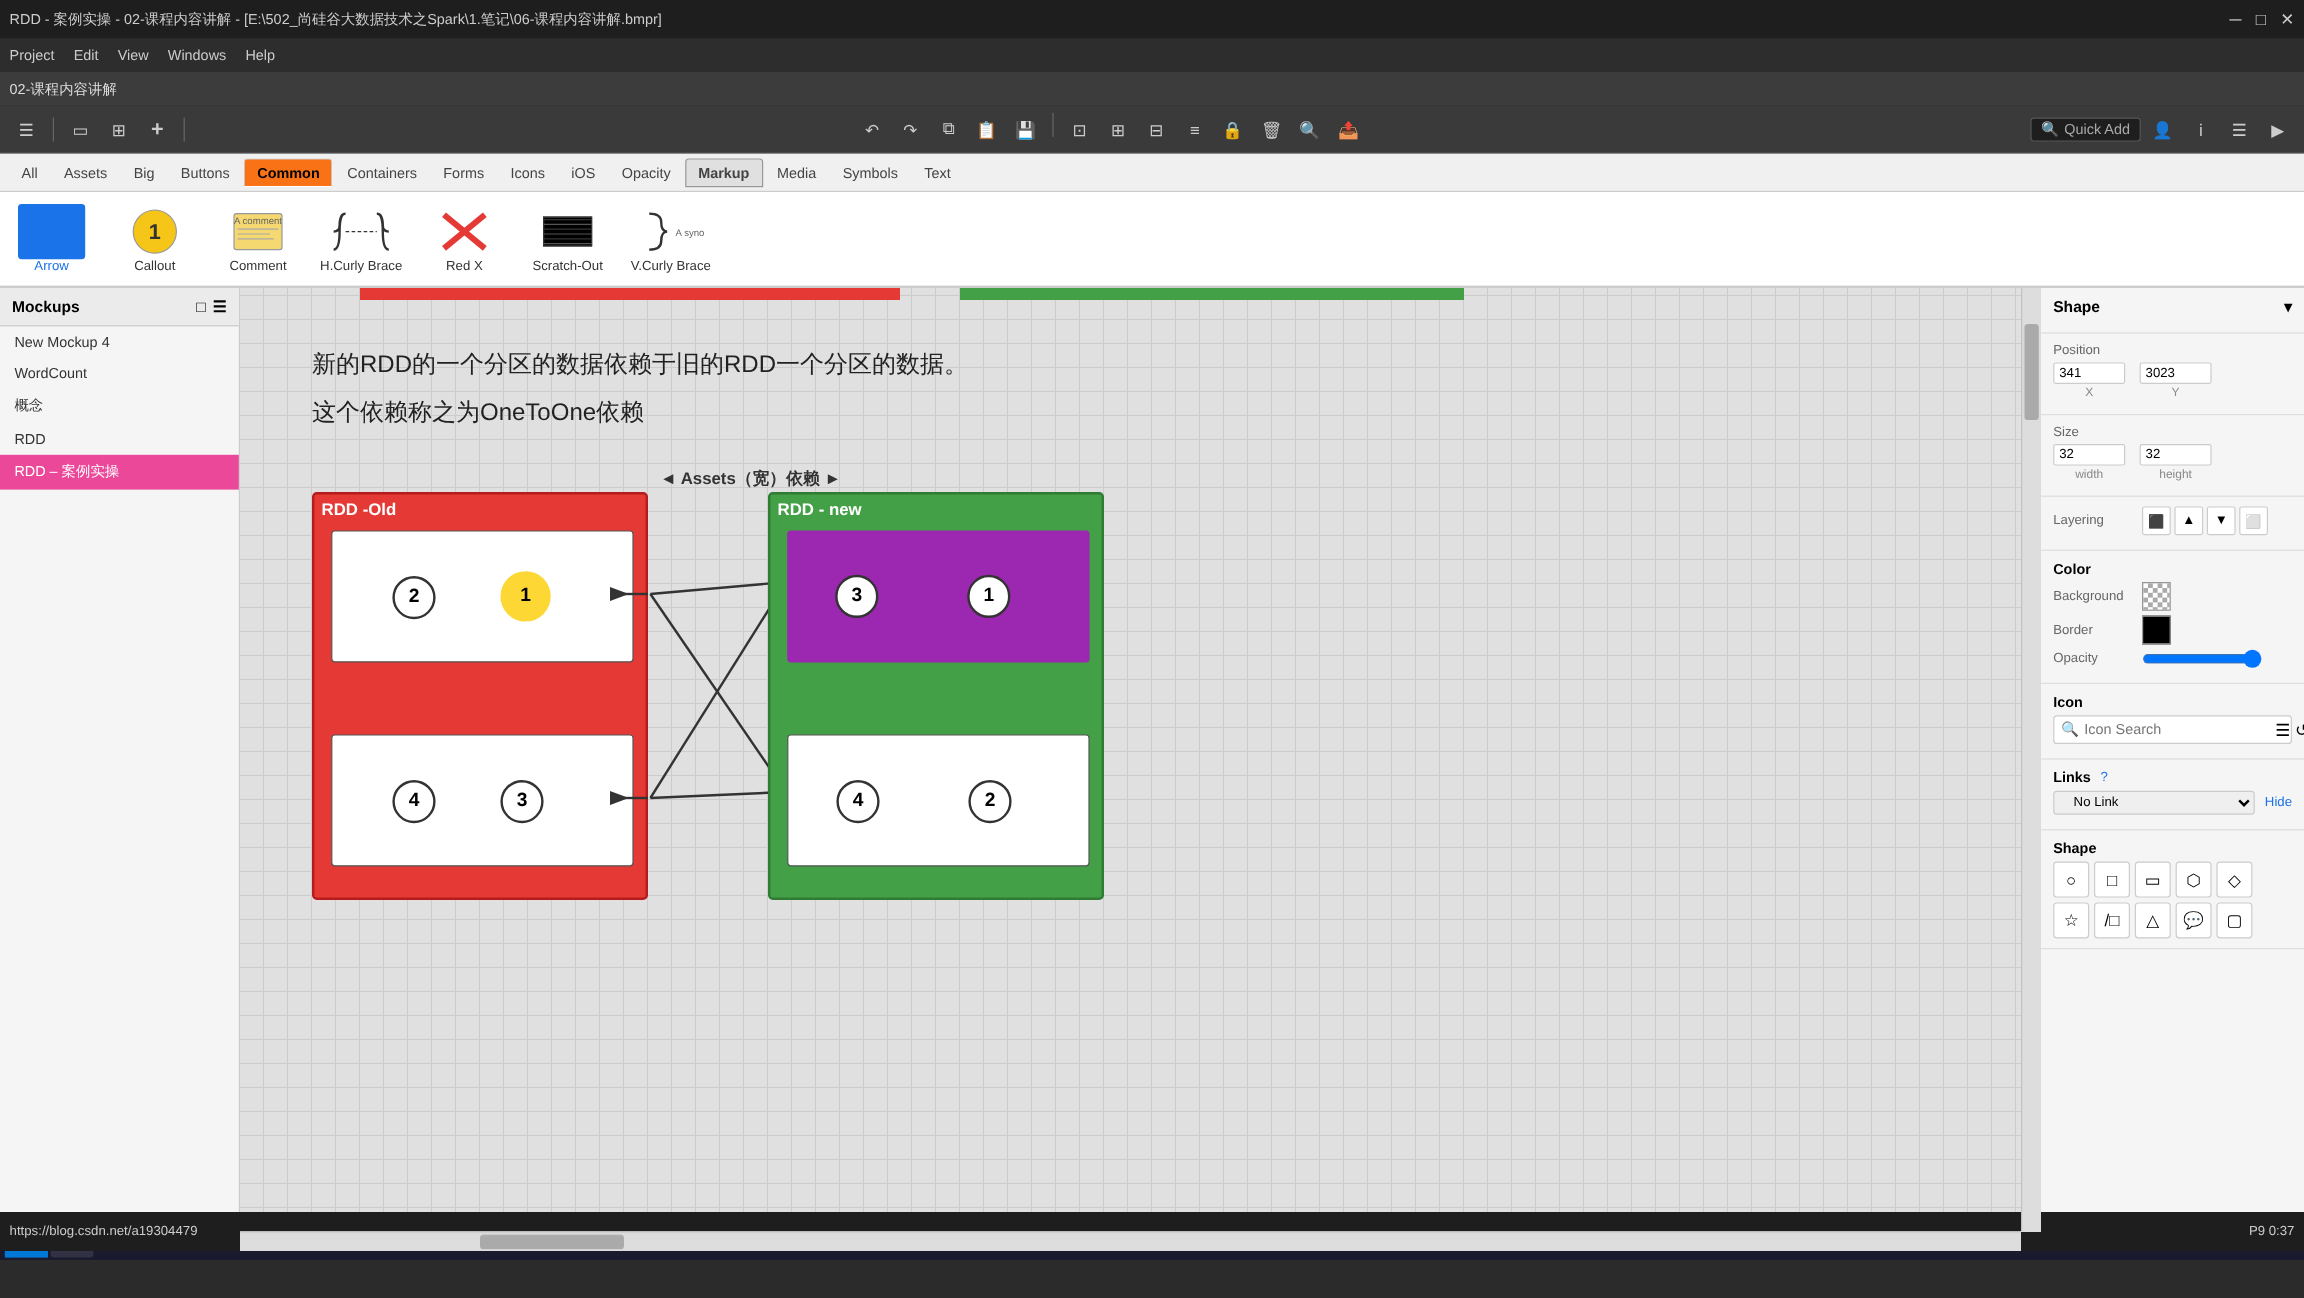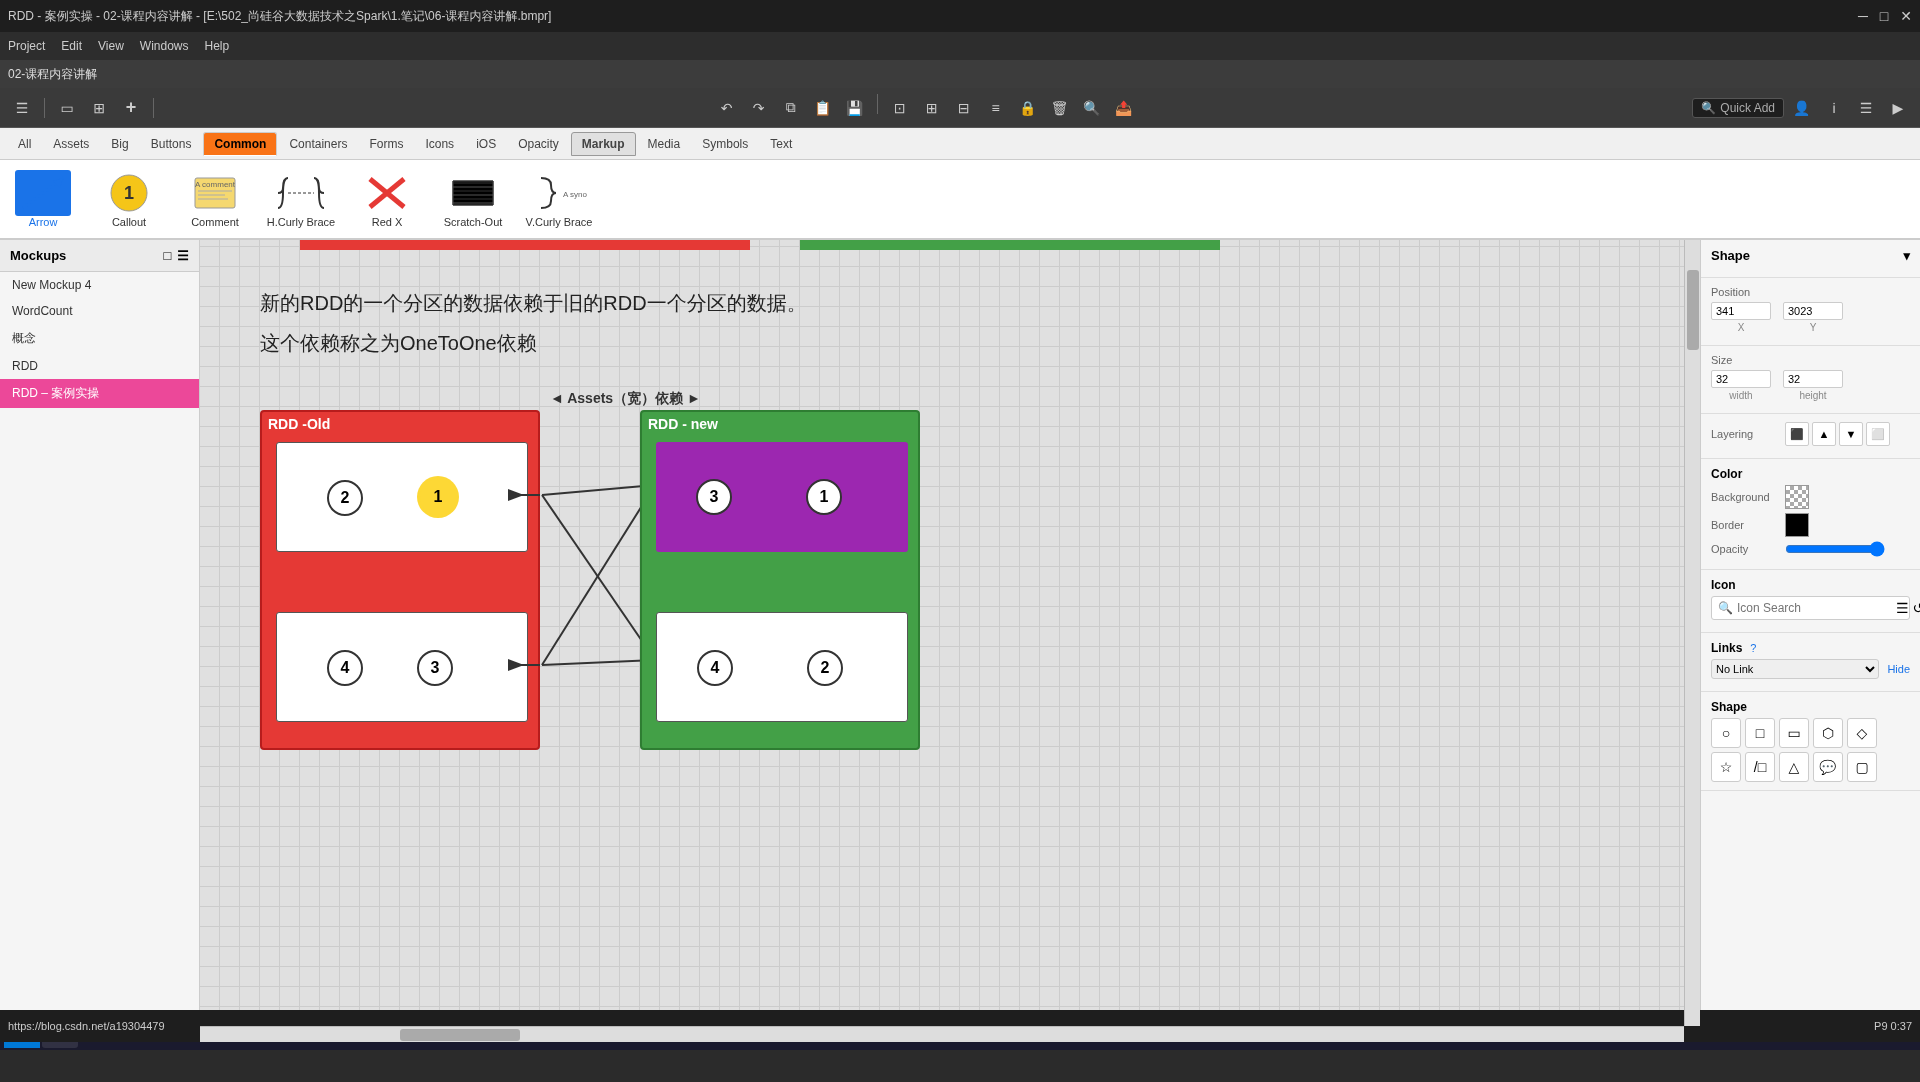--- a/index.html
+++ b/index.html
@@ -237,21 +237,21 @@
       display: flex; align-items: center; justify-content: center;
       width: 36px; height: 36px; border-radius: 3px;
       cursor: pointer; font-size: 16px; color: #fff;
     }
 
     .links-row {
       display: flex; align-items: center; gap: 4px;
     }
     .links-select {
       border: 1px solid #ccc; border-radius: 3px;
-      padding: 2px 0; font-size: 11px;
+      padding: 2px 12px; font-size: 11px;
       flex: 1;
     }
 
     
     .opacity-slider {
       width: 100px; cursor: pointer;
     }
 
     
     .layer-btns { display: flex; gap: 3px; }

